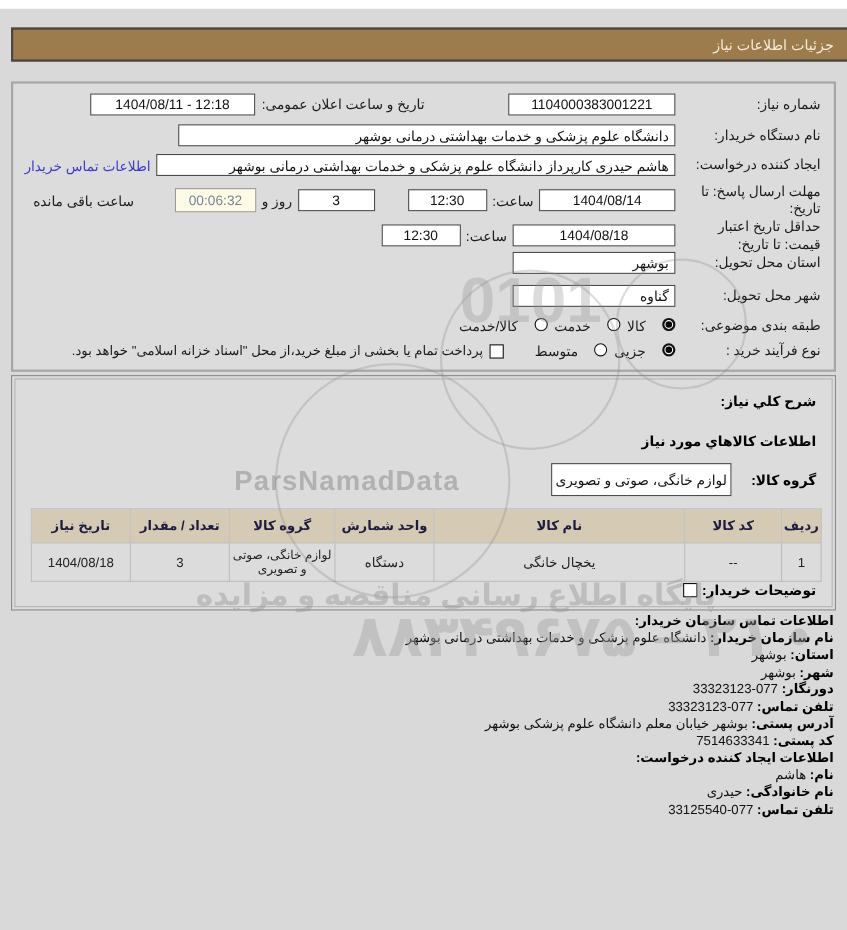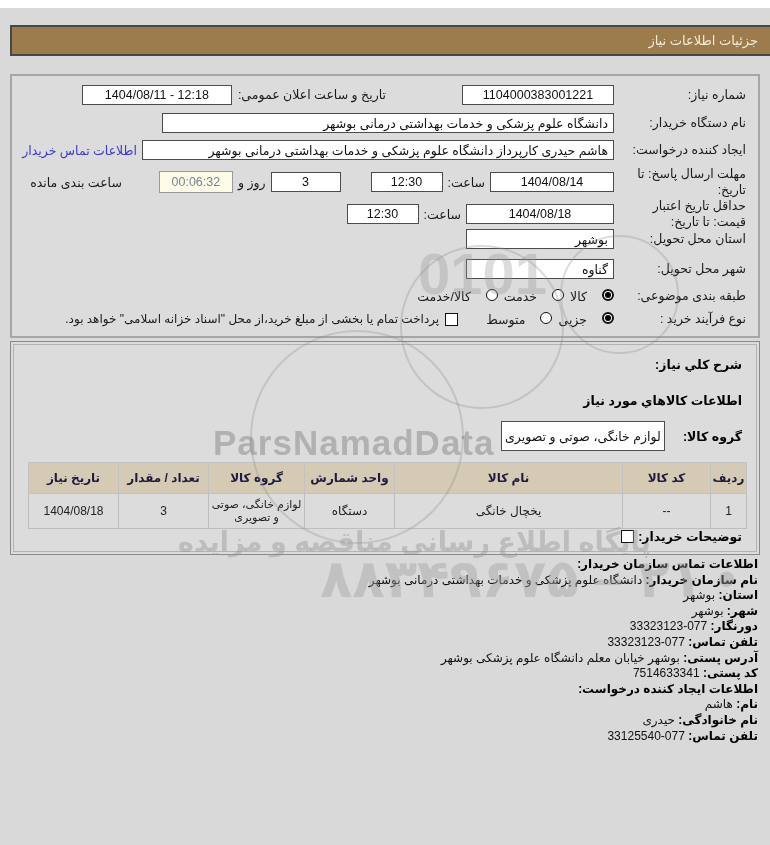--- a/index.html
+++ b/index.html
@@ -69,21 +69,21 @@
   
   .contact{
     position:absolute;right:12px;left:12px;top:557px;
     direction:rtl;font-size:12px;line-height:15.6px;color:#111;z-index:1;
   }
   .contact .cl b{color:#000;}
   
   .wm{position:absolute;pointer-events:none;z-index:5;white-space:nowrap;}
   .wm-circle{border:2px solid rgba(140,140,140,0.30);border-radius:50%;}
   .wm-digits{font-size:58px;font-weight:bold;color:rgba(150,150,150,0.33);direction:ltr;}
-  .wm-brand{font-size:35px;font-weight:bold;color:rgba(125,125,125,0.45);letter-spacing:1px;direction:ltr;}
+  .wm-brand{font-size:25px;font-weight:bold;color:rgba(125,125,125,0.45);letter-spacing:1px;direction:ltr;}
   .wm-line{font-size:27px;font-weight:bold;color:rgba(150,150,150,0.45);direction:rtl;}
   .wm-phone{font-size:53px;font-weight:bold;color:rgba(160,160,160,0.42);direction:ltr;}
 </style>
 </head>
 <body>
 
 <div class="topstrip"></div>
 
 <div class="titlebar">
   <span>جزئیات اطلاعات نیاز</span>
@@ -122,21 +122,21 @@
     <span>ساعت:</span>
     <span class="spacer" style="width:5px;"></span>
     <span class="field ltr" style="width:72px;">12:30</span>
     <span class="spacer" style="width:30px;"></span>
     <span class="field ltr" style="width:70px;">3</span>
     <span class="spacer" style="width:5px;"></span>
     <span>روز و</span>
     <span class="spacer" style="width:5px;"></span>
     <span class="countdown ltr">00:06:32</span>
     <span class="spacer" style="width:5px;"></span>
-    <span>ساعت بندی مانده</span>
+    <span>ساعت باقی مانده</span>
   </div>
 
   <div class="row" style="top:122px;">
     <span class="lbl">
       <span>حداقل تاریخ اعتبار</span><br>
       <span>قیمت: تا تاریخ:</span>
     </span>
     <span class="field ltr" style="width:148px;">1404/08/18</span>
     <span class="spacer" style="width:5px;"></span>
     <span>ساعت:</span>

